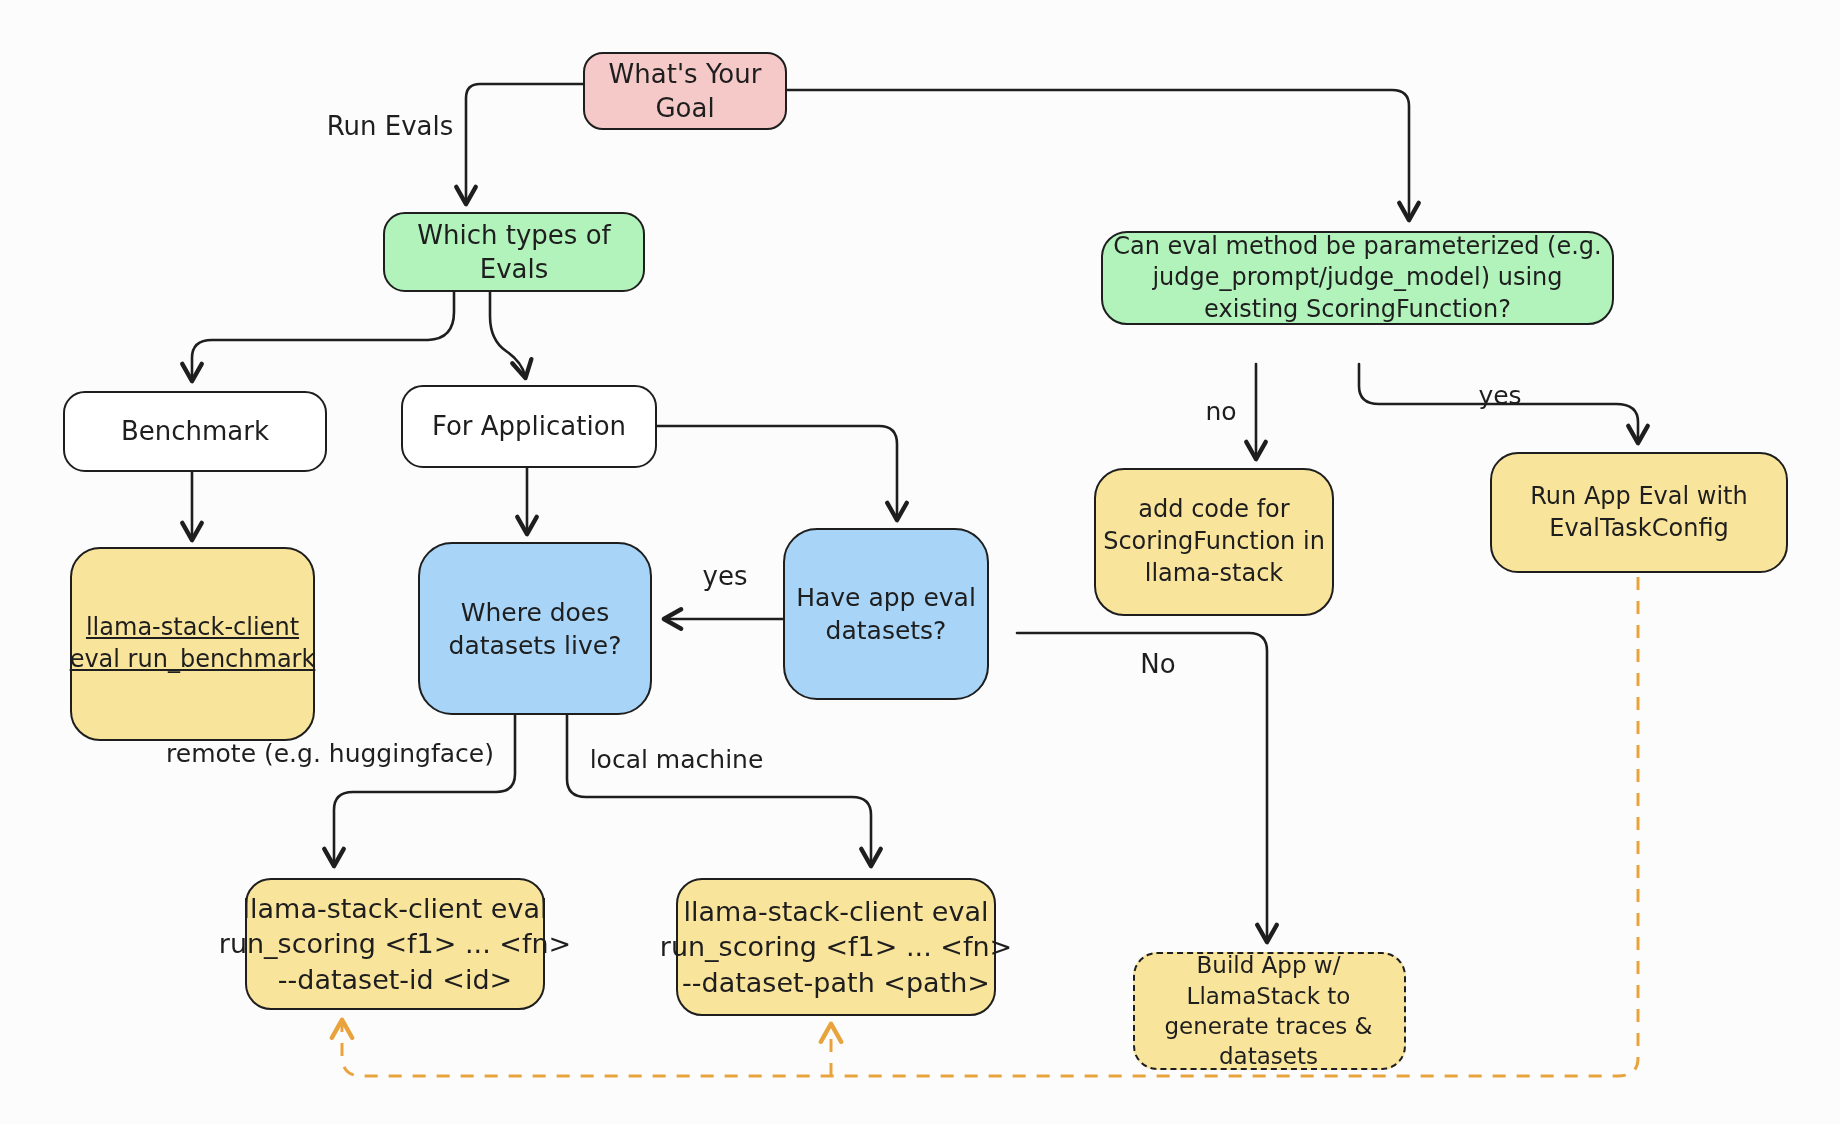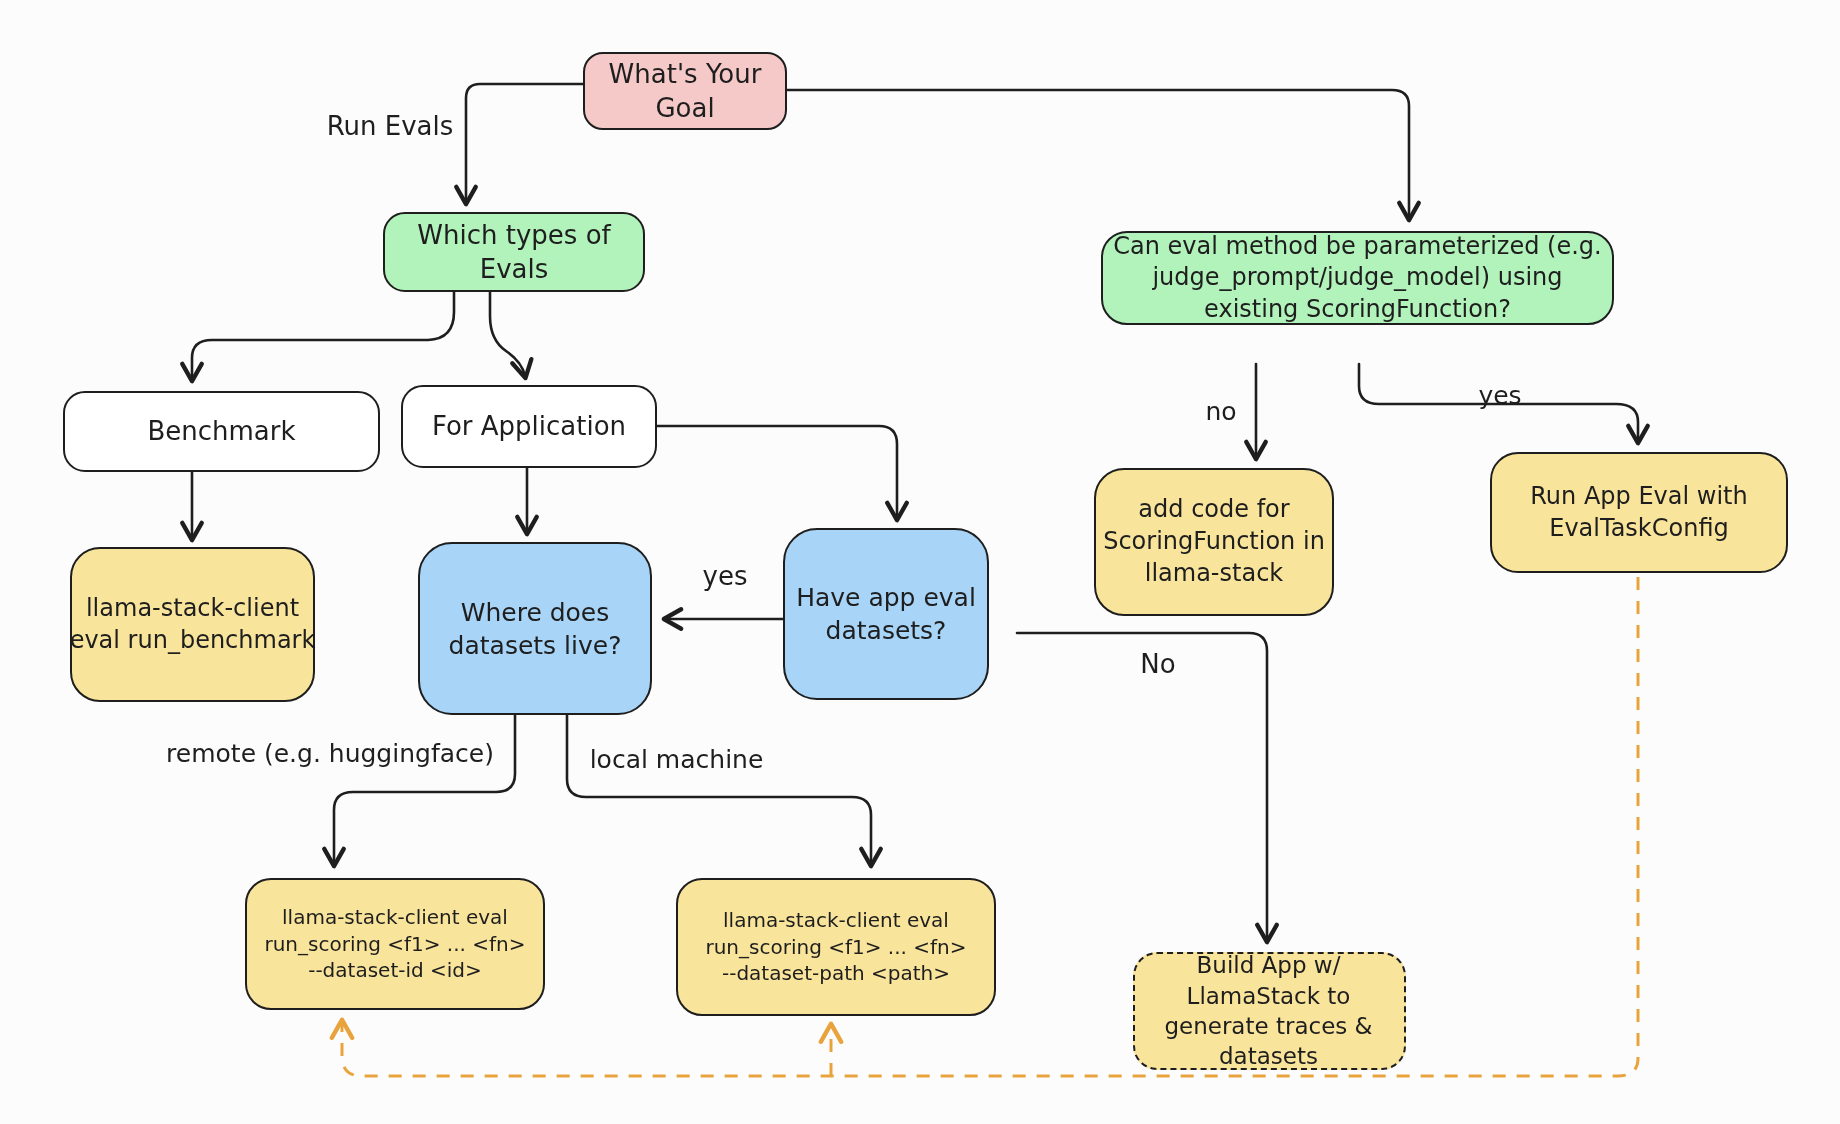--- a/index.html
+++ b/index.html
@@ -23,21 +23,21 @@
     padding:4px 10px;
   }
   .node .ln{display:block;white-space:nowrap;}
   .pink{background:var(--node-pink);border-radius:20px;}
   .green{background:var(--node-green);border-radius:22px;}
   .blue{background:var(--node-blue);border-radius:34px;}
   .yellow{background:var(--node-yellow);border-radius:30px;}
   .white{background:var(--node-white);border-radius:22px;}
   .dashedb{border-style:dashed;border-radius:24px;}
   .lbl{position:absolute;text-align:center;line-height:1.25;white-space:nowrap;}
-  .f26{font-size:26px;} .f25{font-size:25px;} .f24{font-size:24px;} .f23{font-size:23px;padding-left:8px;} .f21{font-size:20px;}
+  .f26{font-size:26px;} .f25{font-size:25px;} .f24{font-size:24px;} .f23{font-size:23px;padding-left:8px;} .f21{font-size:27px;}
 </style>
 </head>
 <body>
 
 <div class="canvas">
 
   <svg class="edges" width="1840" height="1124" viewBox="0 0 1840 1124">
     <defs>
       <marker id="arrB" viewBox="0 0 12 12" refX="9" refY="6" markerWidth="10" markerHeight="10" orient="auto-start-reverse">
         <path class="mk-black" d="M2,1.5 L10,6 L2,10.5"></path>
@@ -68,29 +68,29 @@
   <div class="node pink f26" style="left:583px;top:52px;width:204px;height:78px;">
     <span class="ln">What's Your</span>
     <span class="ln">Goal</span>
   </div>
 
   <div class="node green f26" style="left:347px;top:212px;width:262px;height:80px;margin-left:36px;">
     <span class="ln">Which types of</span>
     <span class="ln">Evals</span>
   </div>
 
-  <div class="node white f26" style="left:63px;top:391px;width:317px;height:81px;text-align:center;">
+  <div class="node white f26" style="left:63px;top:391px;width:264px;height:81px;text-align:center;">
     <span class="ln">Benchmark</span>
   </div>
 
   <div class="node white f26" style="left:401px;top:385px;width:256px;height:83px;">
     <span class="ln">For Application</span>
   </div>
 
-  <div class="node yellow f24" style="left:70px;top:547px;width:245px;height:155px;">
+  <div class="node yellow f24" style="left:70px;top:547px;width:245px;height:194px;text-decoration:underline;">
     <span class="ln">llama-stack-client</span>
     <span class="ln">eval run_benchmark</span>
   </div>
 
   <div class="node blue f25" style="left:418px;top:542px;width:234px;height:173px;">
     <span class="ln">Where does</span>
     <span class="ln">datasets live?</span>
   </div>
 
   <div class="node blue f25" style="left:783px;top:528px;width:206px;height:172px;">

